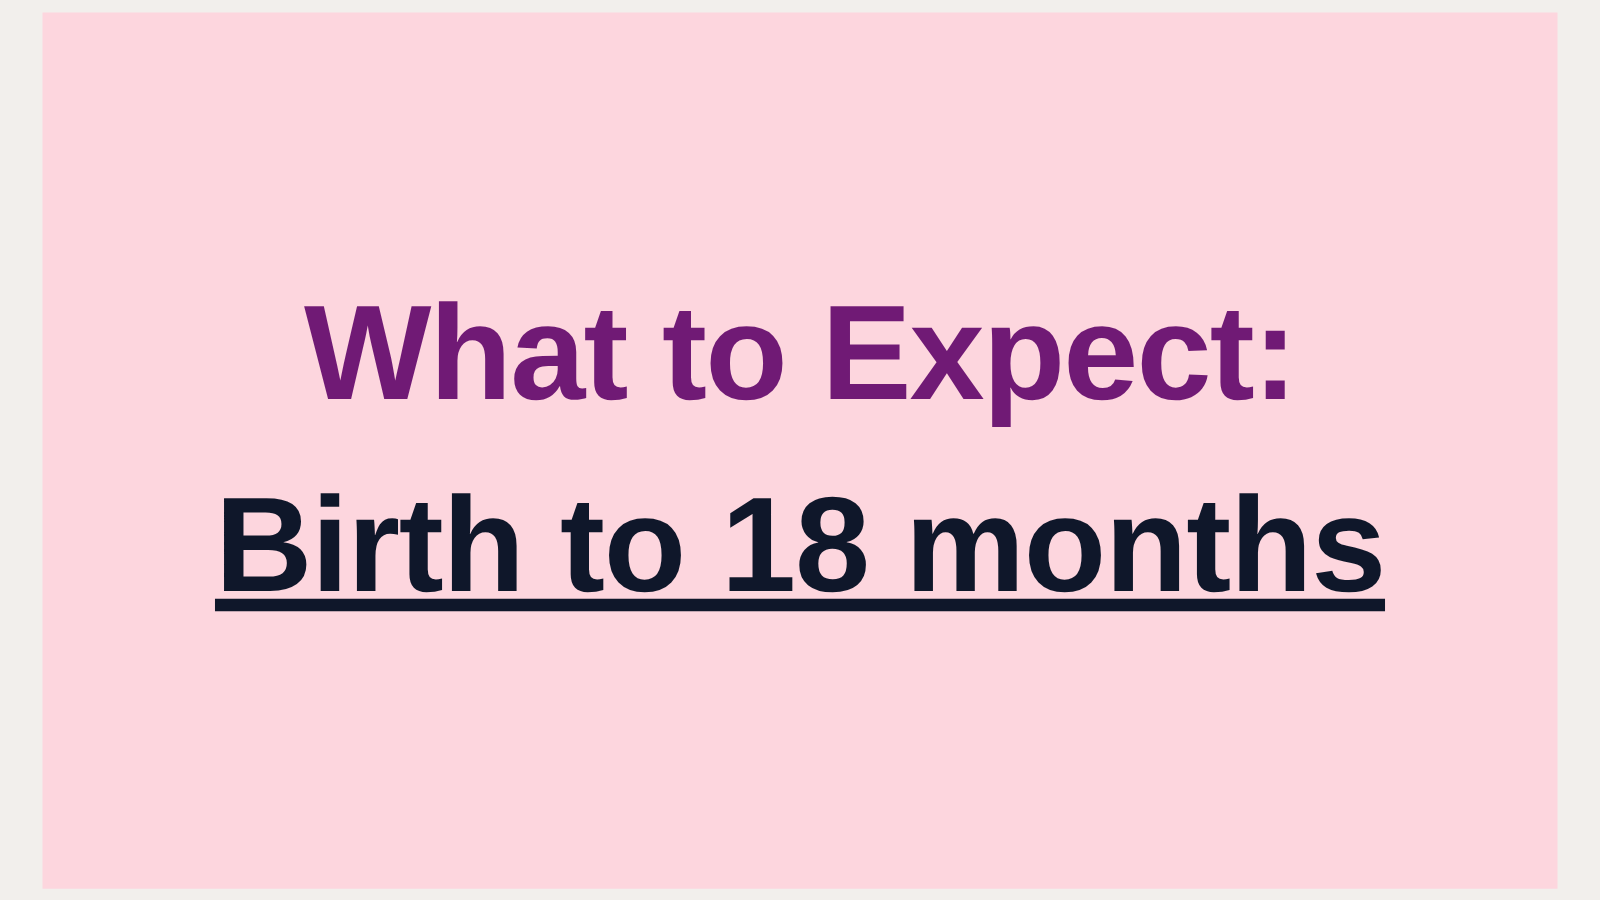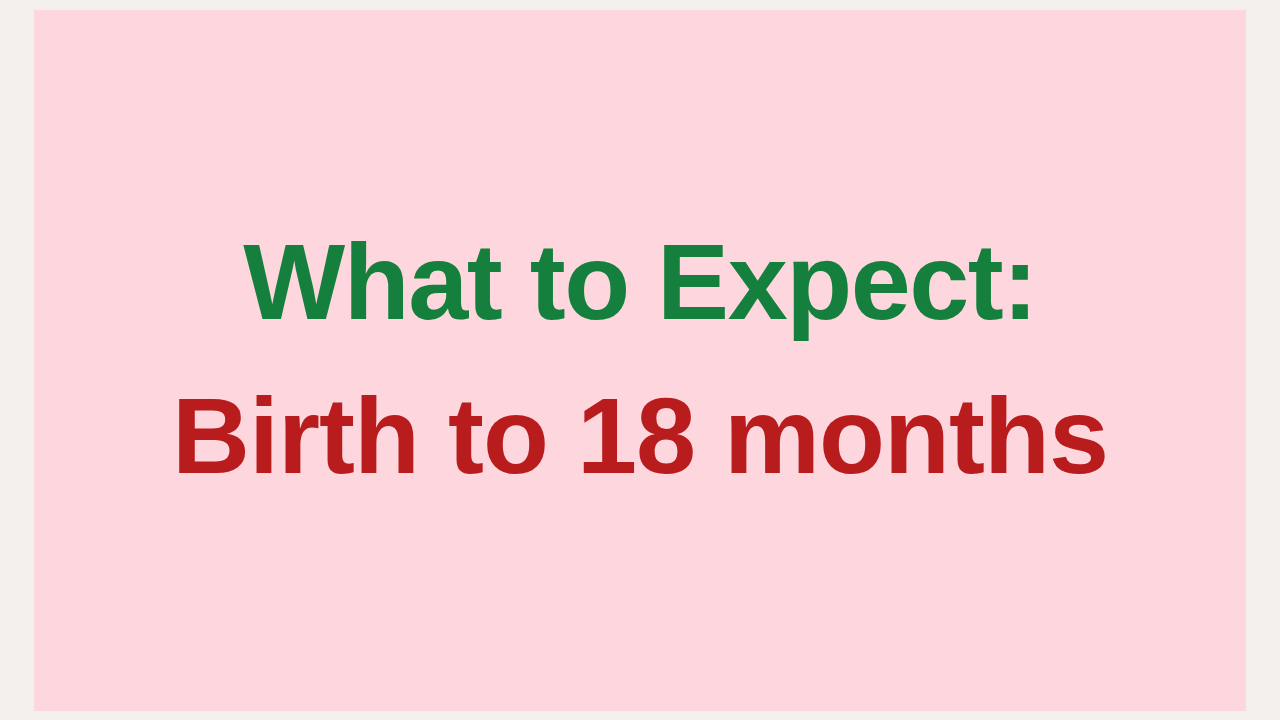--- a/index.html
+++ b/index.html
@@ -63,21 +63,21 @@
 </style>
 </head>
 <body>
 
 <div id="slide-root" style="background: rgb(242, 239, 236);">
 
   <div id="slide-panel" style="background: rgb(253, 214, 222);">
 
     <div id="title-block">
 
-      <span class="title-line title-line--one" style="color: #15803d;">What to Expect:</span>
+      <span class="title-line title-line--one" style="color: #701a75;">What to Expect:</span>
 
-      <span class="title-line title-line--two" style="color: #b91c1c;">Birth to 18 months</span>
+      <span class="title-line title-line--two" style="color: #0f172a; text-decoration: underline;">Birth to 18 months</span>
 
     </div>
 
   </div>
 
 </div>
 
 </body></html>

